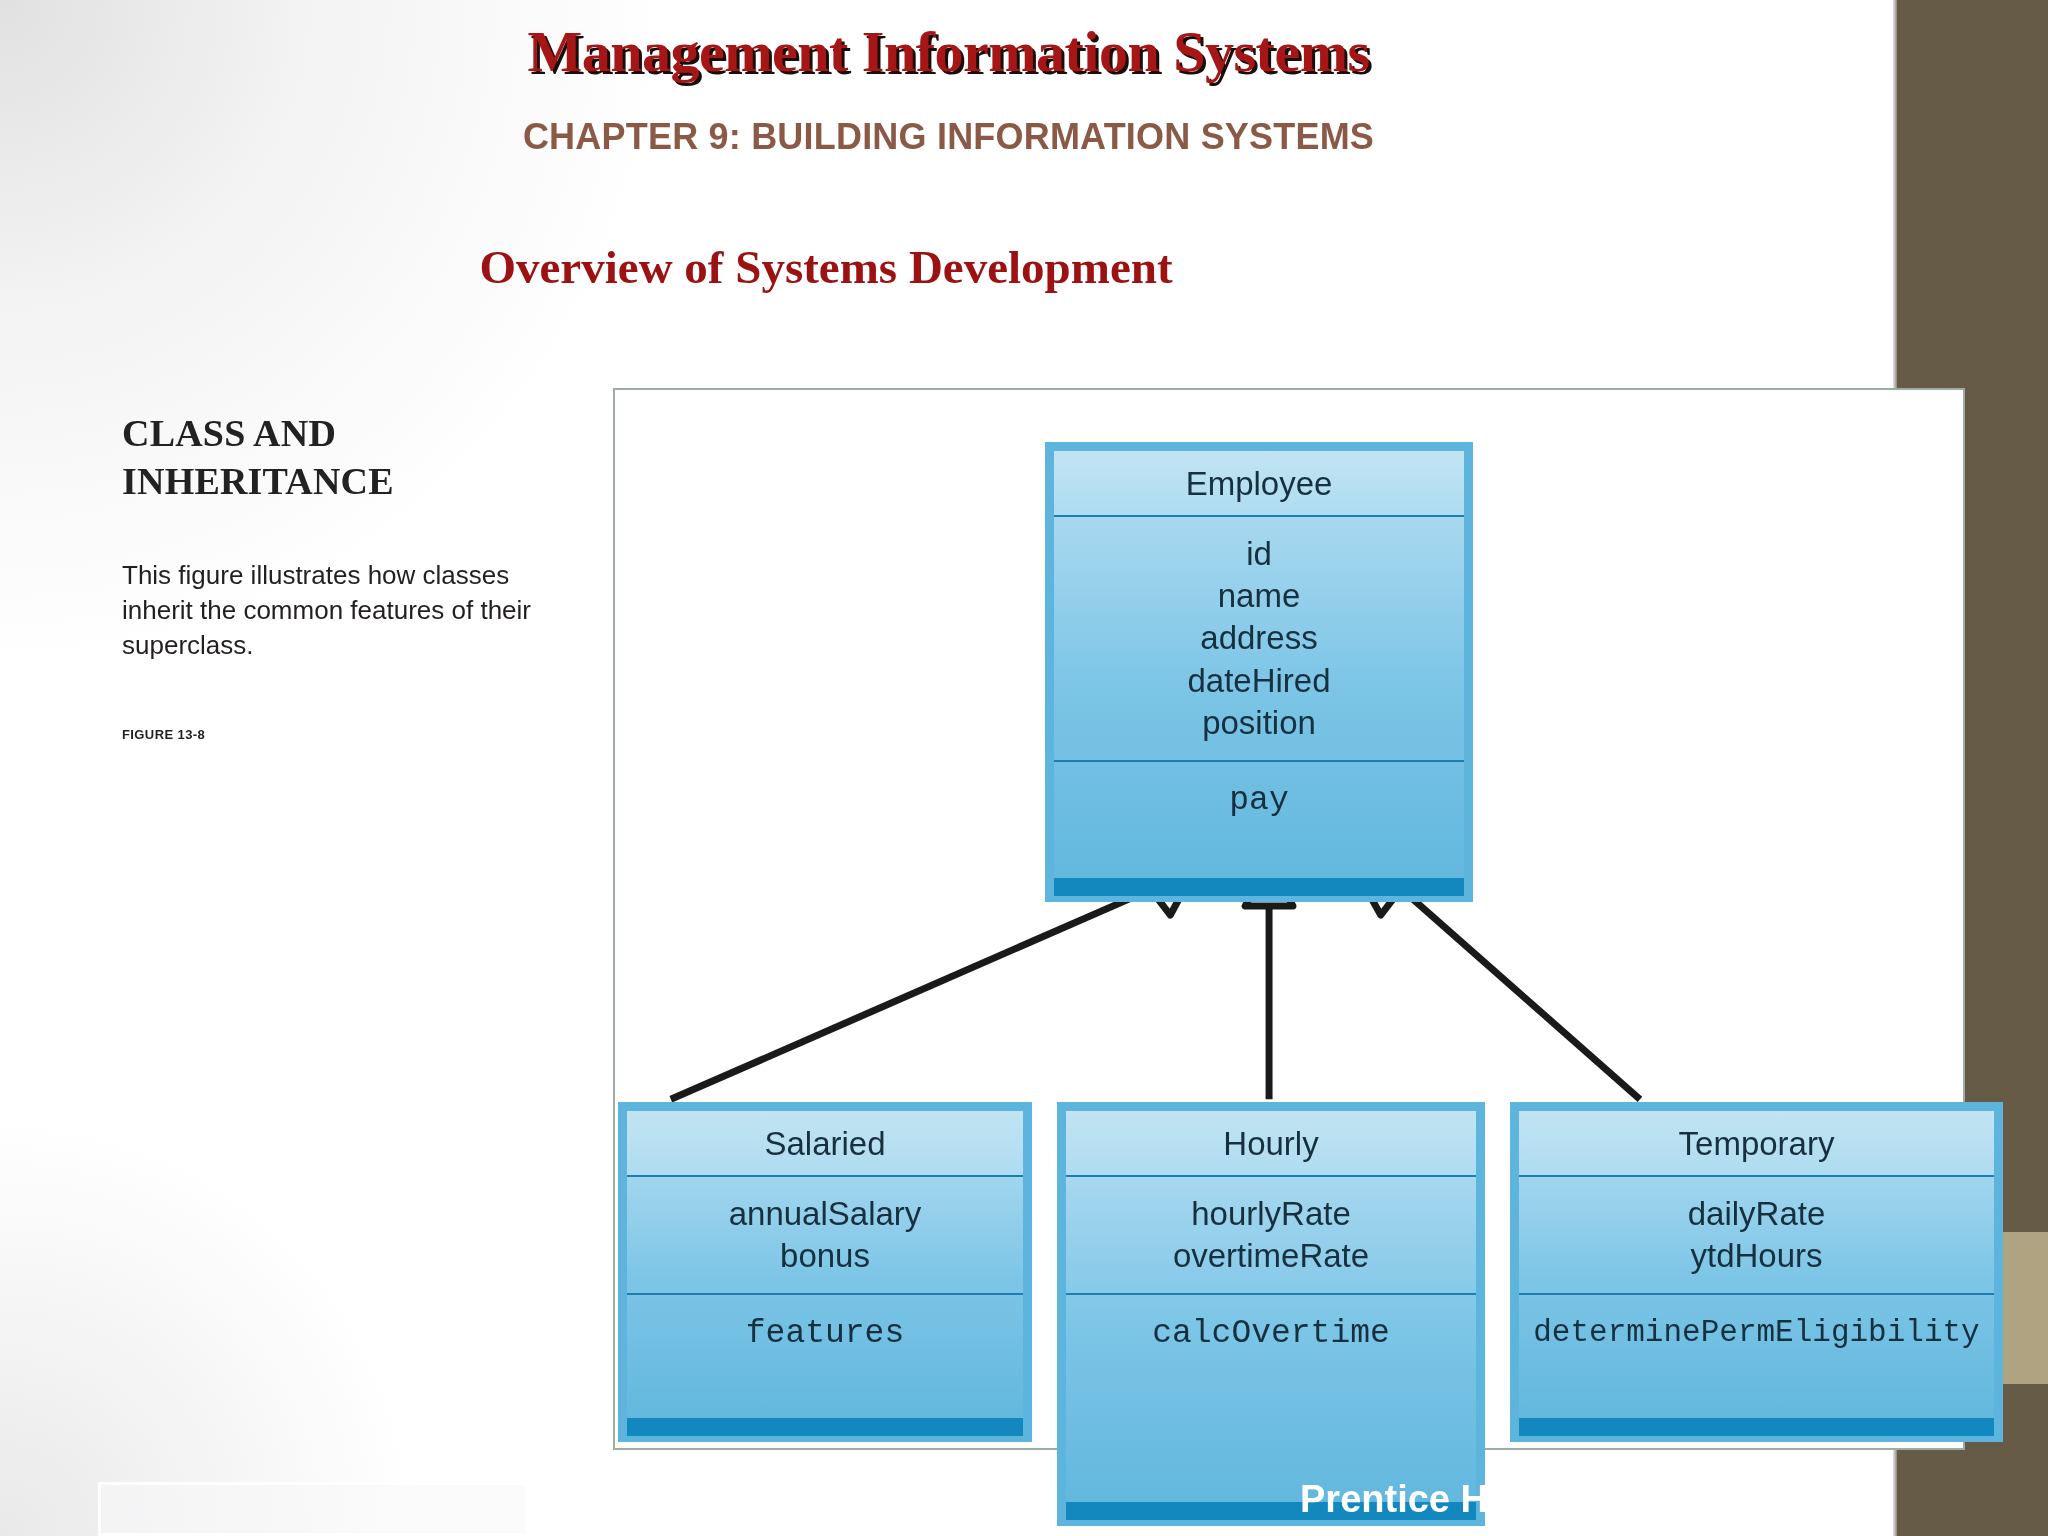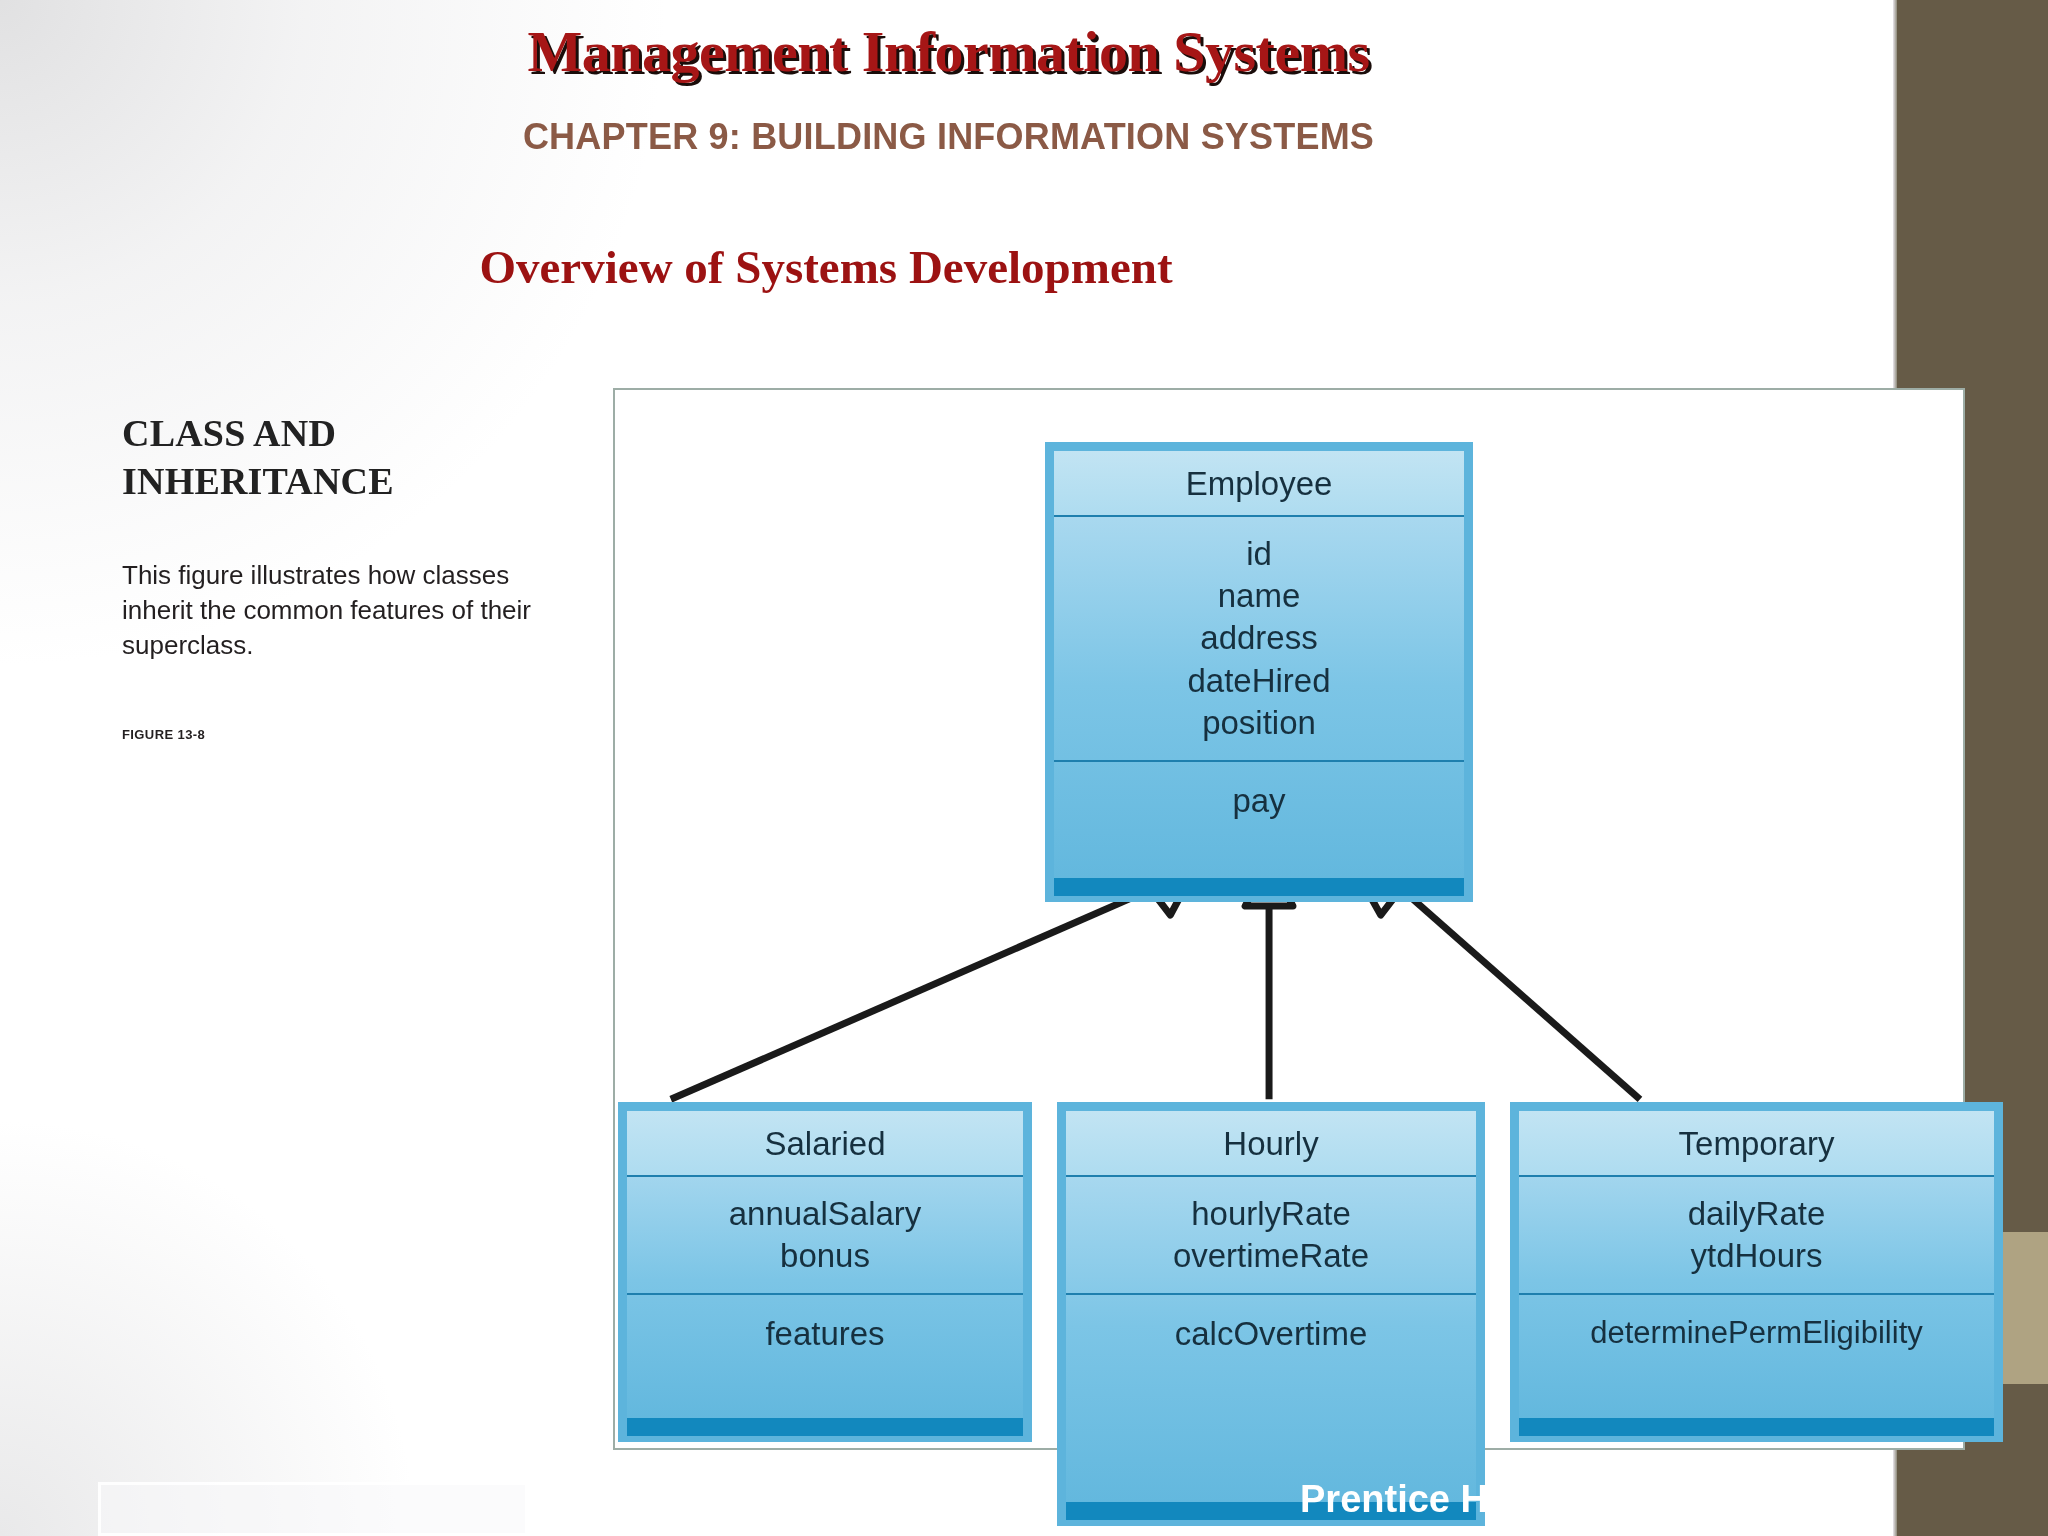--- a/index.html
+++ b/index.html
@@ -181,21 +181,21 @@
     text-align: center;
     font-family: "Liberation Sans", sans-serif;
     font-size: 33px;
     line-height: 1.28;
     color: #16303f;
     padding: 16px 6px 16px 6px;
     border-bottom: 2px solid #1E7FAE;
   }
   .uml-ops {
     text-align: center;
-    font-family: Liberation Sans, sans-serif;
+    font-family: Liberation Mono, monospace;
     font-size: 33px;
     line-height: 1.28;
     color: #16303f;
     padding: 18px 4px 10px 4px;
   }
   
   #box-employee { left: 1043px; top: 404px; width: 428px; height: 460px; margin-top: 36px; }
   #box-salaried { left: 616px;  top: 1100px; width: 414px; height: 340px; }
   #box-hourly   { left: 1055px; top: 1100px; width: 428px; height: 424px; }
   #box-temporary{ left: 1508px; top: 1100px; width: 493px; height: 340px; }

